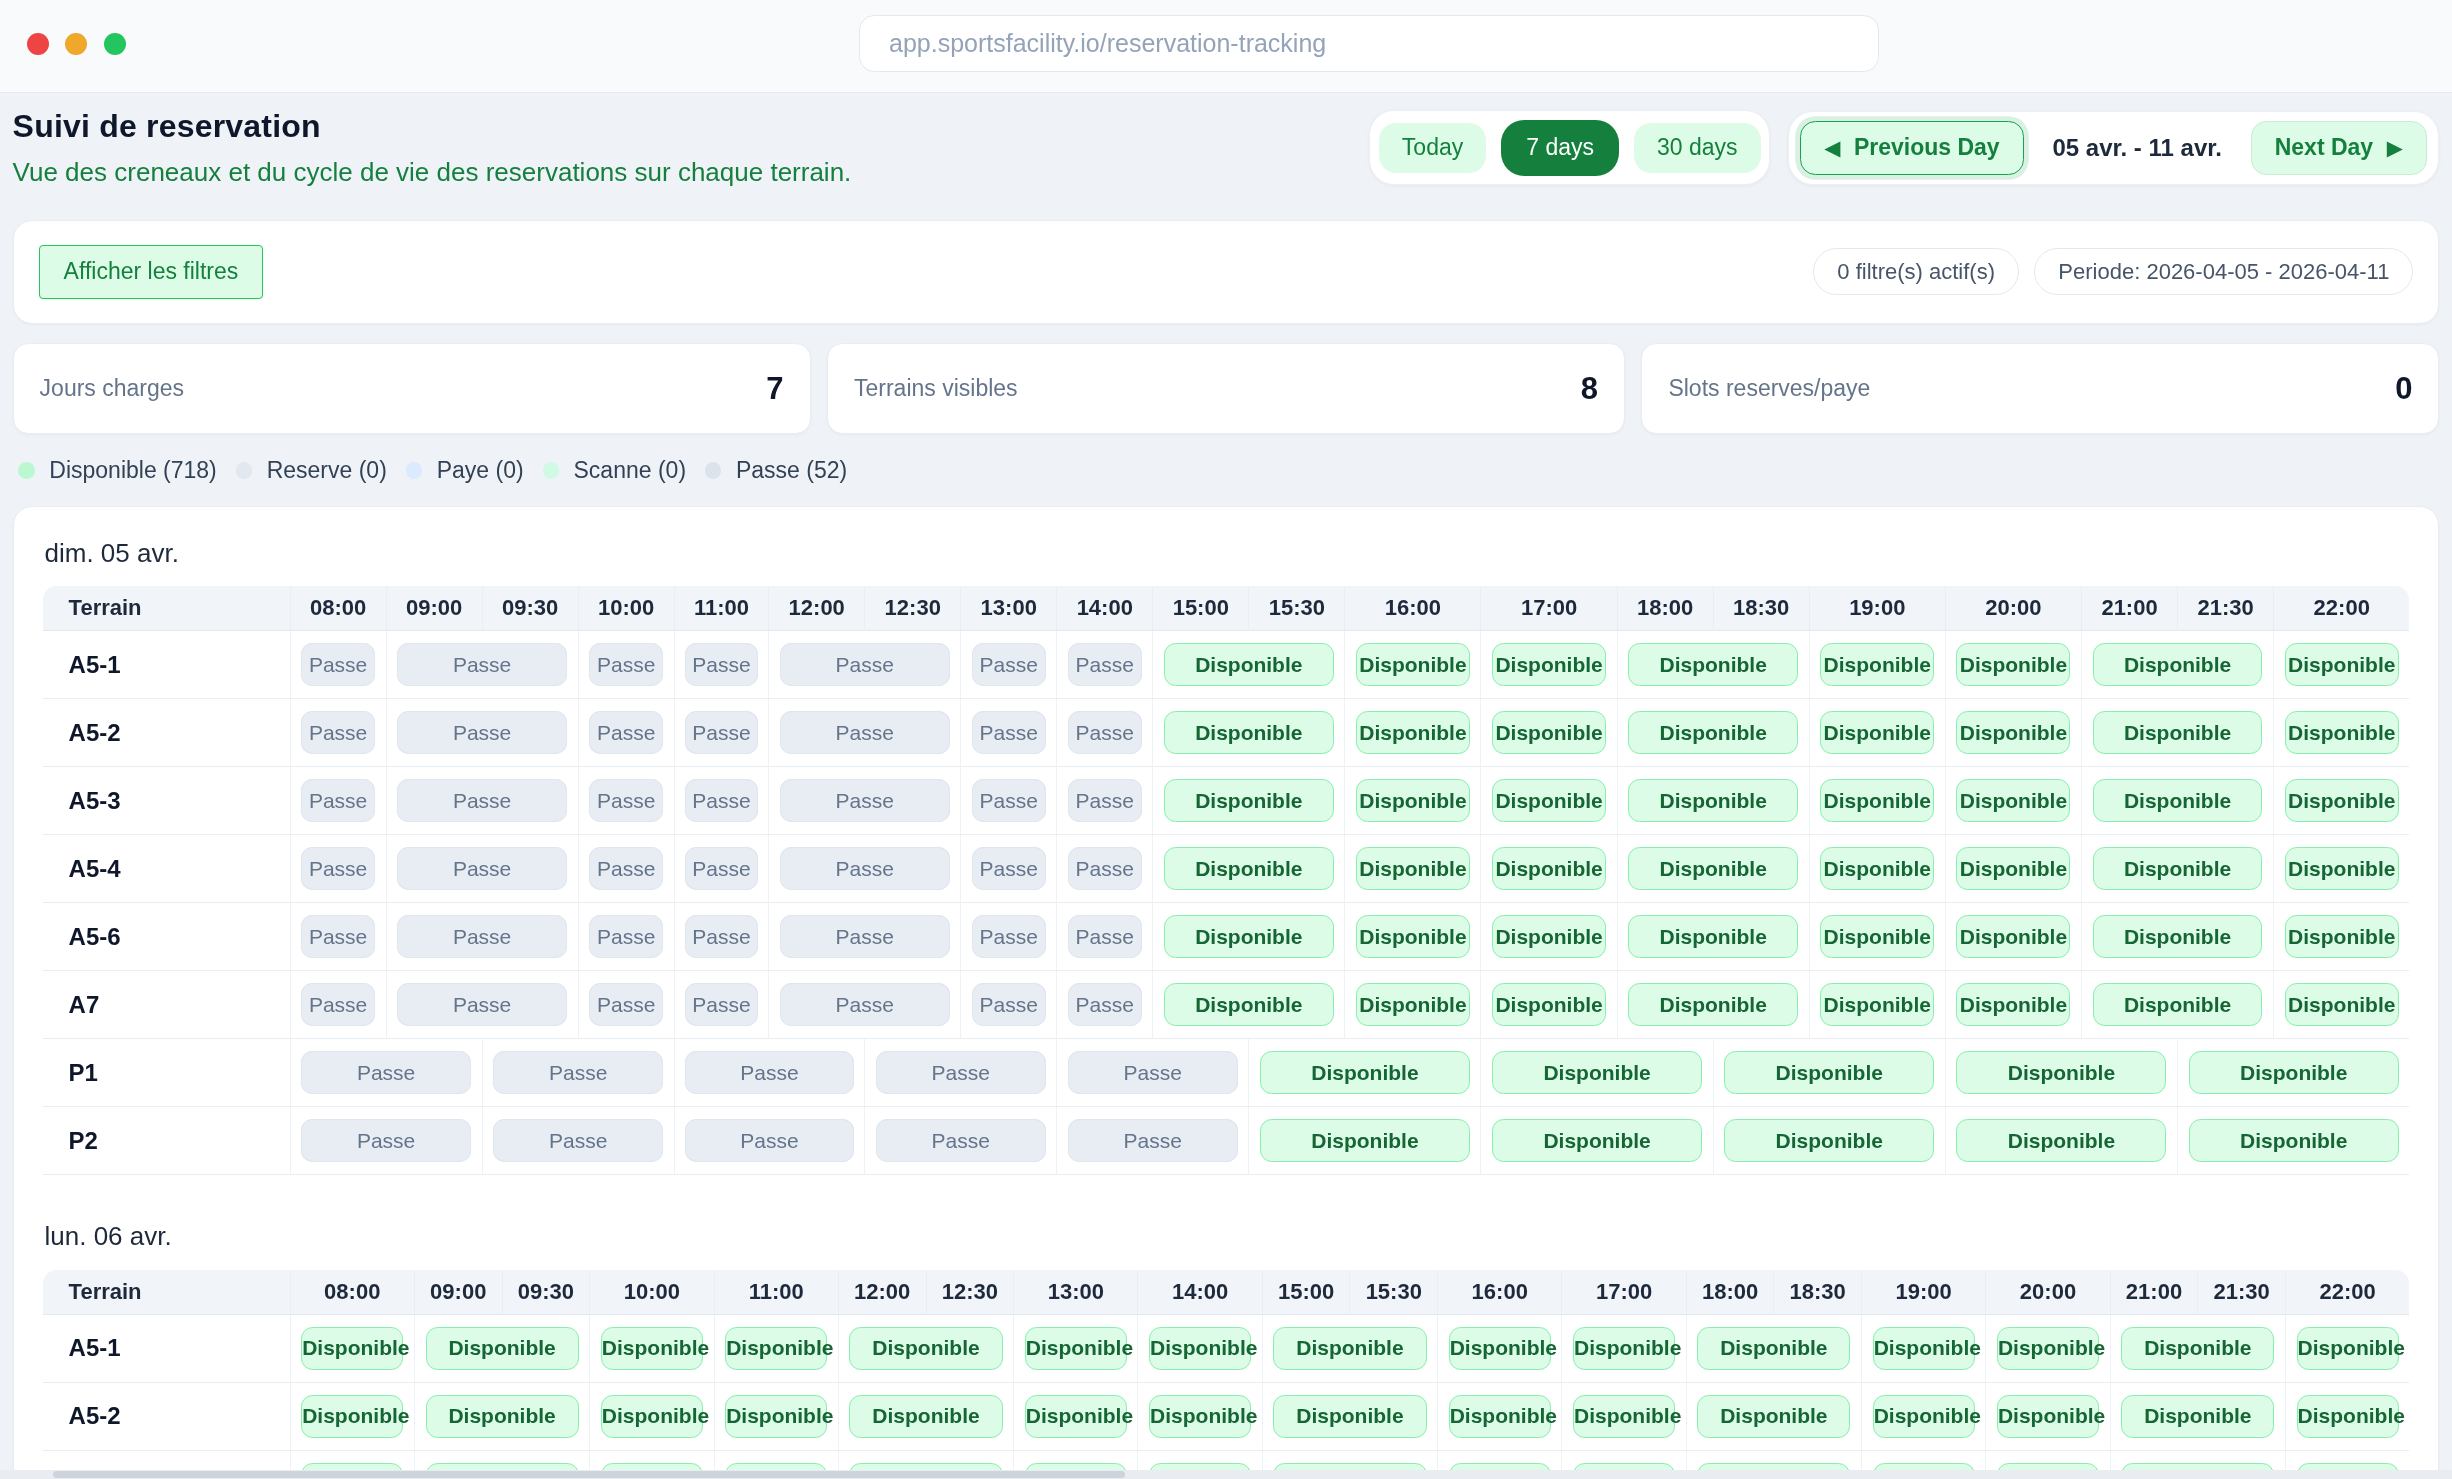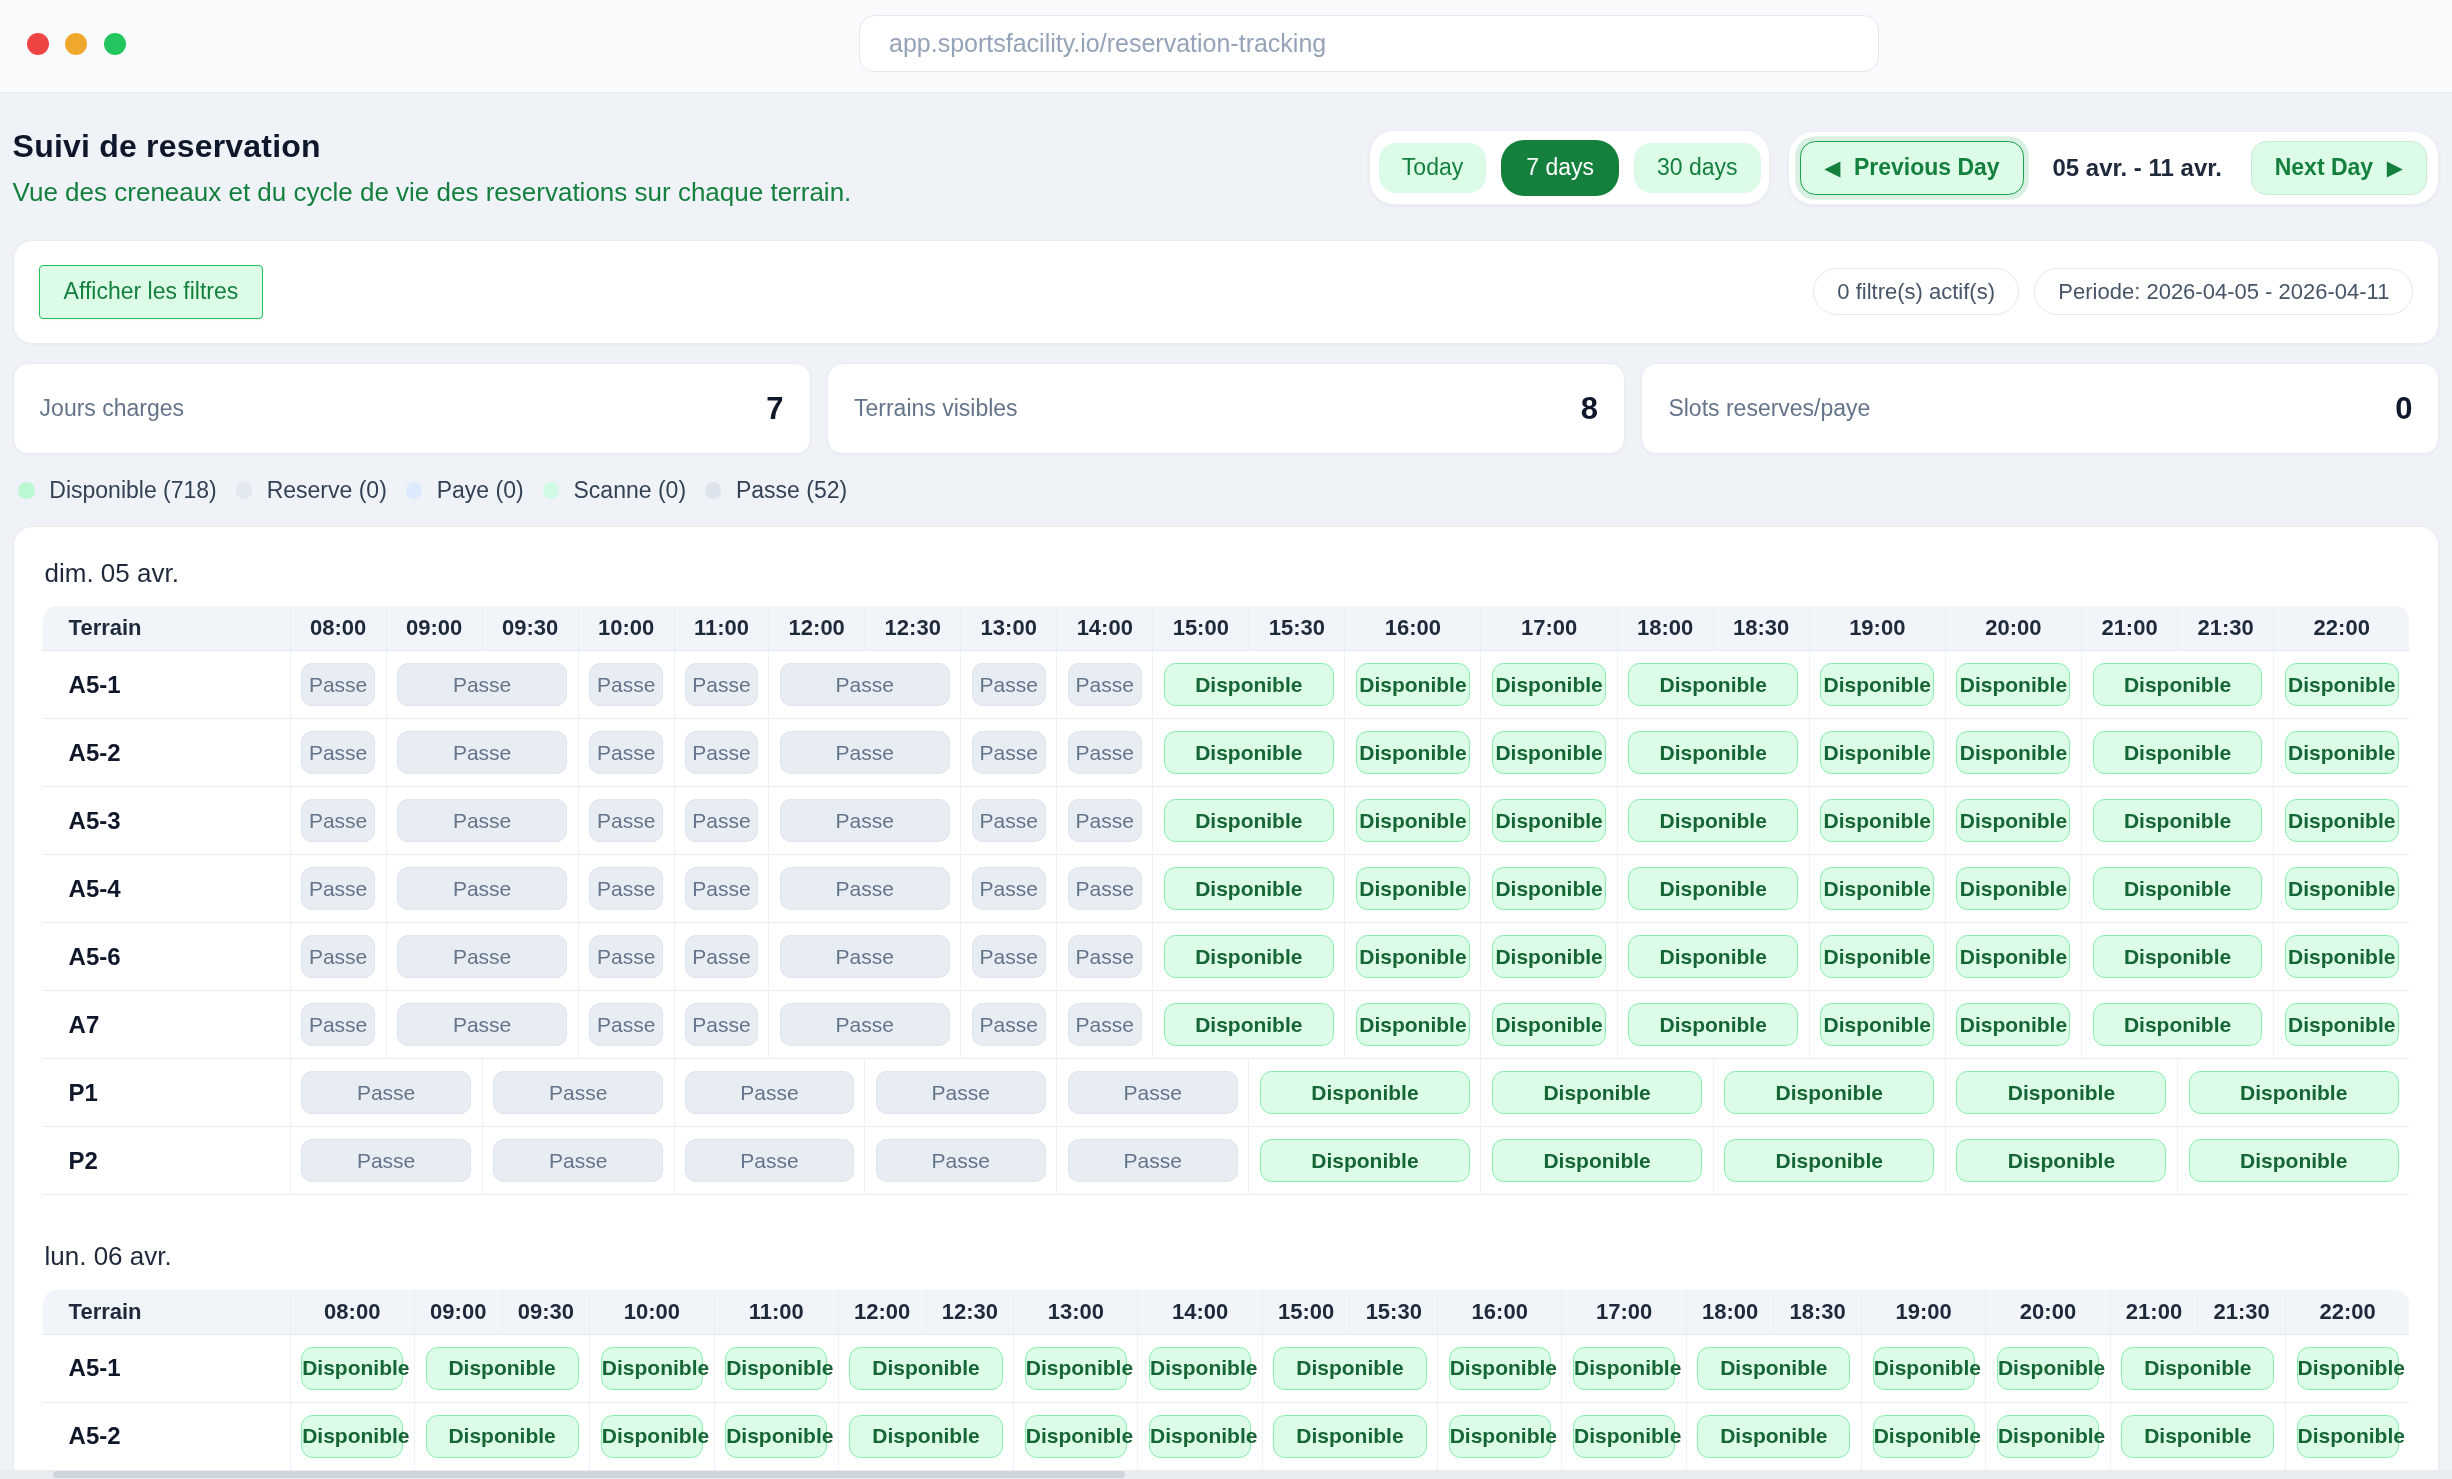--- a/index.html
+++ b/index.html
@@ -16,21 +16,21 @@
   .traffic { position:absolute; top:33px; left:27px; display:flex; gap:16.4px; }
   .traffic .dot { width:22px; height:22px; border-radius:50%; border:none; padding:0; cursor:default; }
   .url-bar {
     position:absolute; left:859px; top:15.4px; width:1020px; height:57px;
     background:#fff; border:1.9px solid #e3e8f0; border-radius:15.4px;
     display:flex; align-items:center; padding:0 29px;
     font-size:25px; color:#94a3b8;
   }
   
   .content { padding:0 12.6px; }
-  .page-header { display:flex; justify-content:space-between; align-items:center; margin-top:35px; }
+  .page-header { display:flex; justify-content:space-between; align-items:center; margin-top:15px; }
   .page-title { font-size:32px; font-weight:700; color:#0f172a; margin:0; letter-spacing:0.2px; }
   .page-subtitle { font-size:26px; color:#15803d; margin-top:11.6px; }
   .toolbar { display:flex; gap:17.4px; align-items:center; }
   .seg-group {
     background:#fff; border:1px solid #eceff4; border-radius:25px; padding:8.7px;
     display:flex; align-items:center; gap:15px; box-shadow:0 1px 3.9px rgba(15,23,42,.05);
   }
   .pill {
     border:none; cursor:pointer; border-radius:17.4px; padding:11.6px 23px;
     font-size:23px; font-family:inherit;

